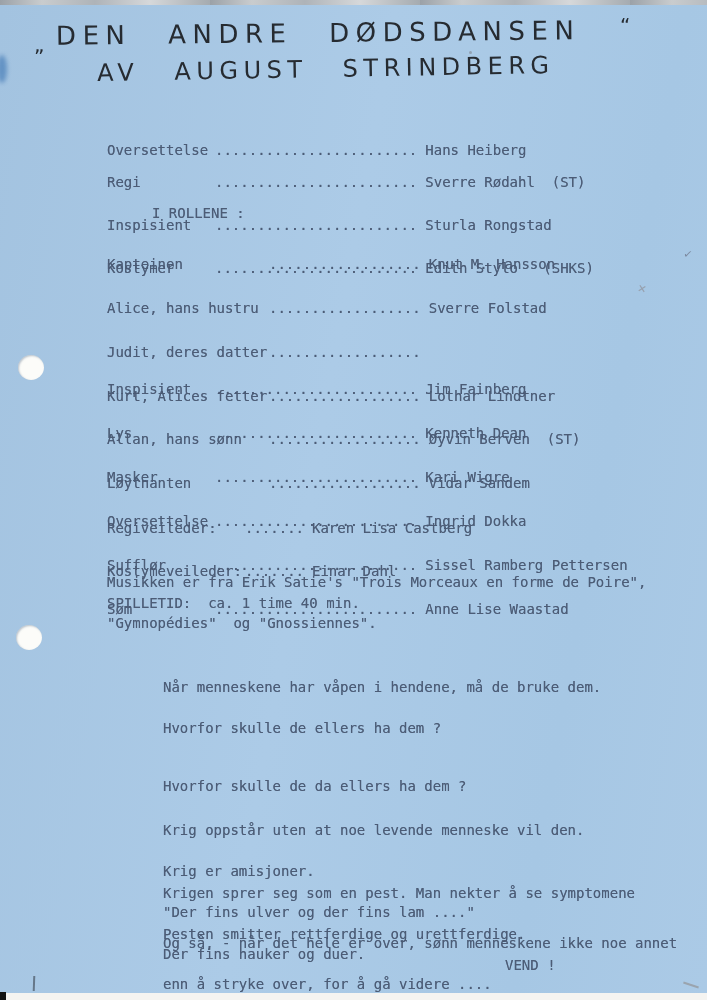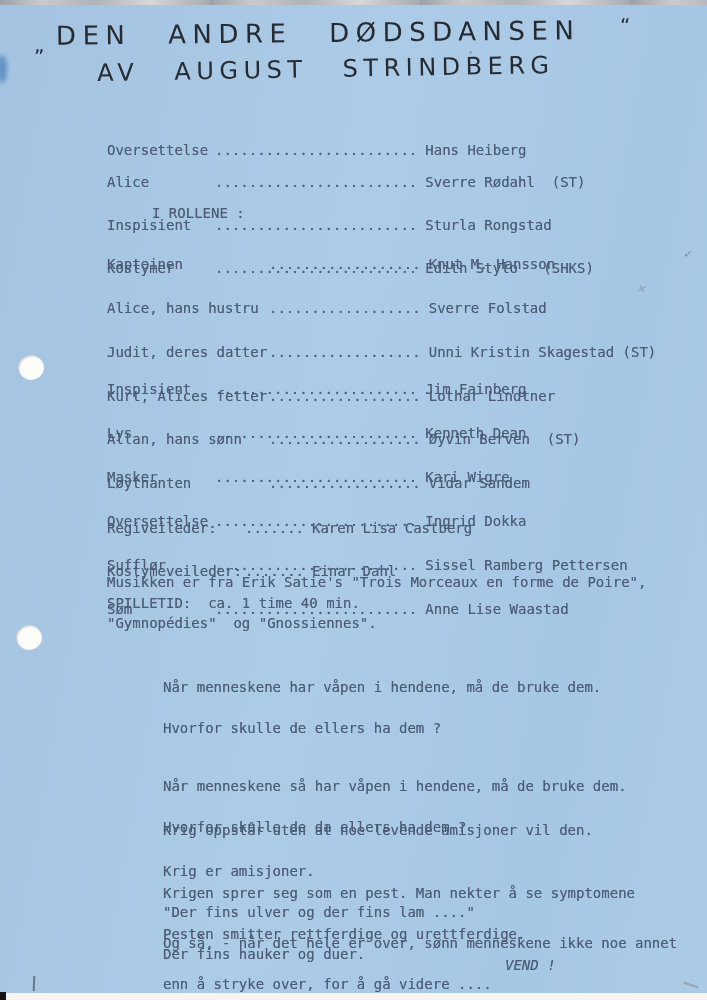--- a/index.html
+++ b/index.html
@@ -55,41 +55,41 @@
     <div class="hand t-line2">AV AUGUST STRINDBERG</div>
 
     <div class="tw" style="left:107px;top:109px;">
       <div class="row">
         <span class="lbl-c">Oversettelse</span><span>........................</span><span class="nm">Hans Heiberg</span>
       </div>
     </div>
 
     <div class="tw" style="left:107px;top:141px;line-height:14.4px;">
       <div class="row">
-        <span class="lbl-c">Alice</span><span>........................</span><span class="nm">Sverre Rødahl  (ST)</span>
+        <span class="lbl-c">Regi</span><span>........................</span><span class="nm">Sverre Rødahl  (ST)</span>
       </div>
       <div class="row">
         <span class="lbl-c">Inspisient</span><span>........................</span><span class="nm">Sturla Rongstad</span>
       </div>
       <div class="row">
         <span class="lbl-c">Kostymer</span><span>........................</span><span class="nm">Edith Stylo   (SHKS)</span>
       </div>
     </div>
 
     <div class="tw" style="left:152px;top:201px;">I ROLLENE :</div>
 
     <div class="tw" style="left:107px;top:223px;">
       <div class="row">
         <span class="lbl-r">Kapteinen</span><span>..................</span><span class="nm">Knut M. Hansson</span>
       </div>
       <div class="row">
         <span class="lbl-r">Alice, hans hustru</span><span>..................</span><span class="nm">Sverre Folstad</span>
       </div>
       <div class="row">
-        <span class="lbl-r">Judit, deres datter</span><span>..................</span><span class="nm">Unni Kristin Skagestad (ST)</span>
+        <span class="lbl-r">Judit, deres datter</span><span>..................</span>
       </div>
       <div class="row">
         <span class="lbl-r">Kurt, Alices fetter</span><span>..................</span><span class="nm">Lothar Lindtner</span>
       </div>
       <div class="row">
         <span class="lbl-r">Allan, hans sønn</span><span>..................</span><span class="nm">Øyvin Berven  (ST)</span>
       </div>
       <div class="row">
         <span class="lbl-r">Løytnanten</span><span>..................</span><span class="nm">Vidar Sandem</span>
       </div>
@@ -130,40 +130,39 @@
       <div>"Gymnopédies"  og "Gnossiennes".</div>
     </div>
 
     <div class="tw" style="left:107px;top:591px;">SPILLETID:  ca. 1 time 40 min.</div>
 
     <div class="tw" style="left:163px;top:648px;line-height:13.8px;">
       <div>Når menneskene har våpen i hendene, må de bruke dem.</div>
       <div>Hvorfor skulle de ellers ha dem ?</div>
     </div>
     <div class="tw" style="left:163px;top:747px;line-height:13.8px;">
-      <div>Når menneskene så har våpen i hendene, må de bruke dem.</div>
       <div>Hvorfor skulle de da ellers ha dem ?</div>
     </div>
     <div class="tw" style="left:163px;top:791px;line-height:13.8px;">
-      <div>Krig oppstår uten at noe levende amisjoner vil den.</div>
+      <div>Krig oppstår uten at noe levende menneske vil den.</div>
       <div>Krig er amisjoner.</div>
       <div>"Der fins ulver og der fins lam ...."</div>
       <div>Der fins hauker og duer.</div>
     </div>
     <div class="tw" style="left:163px;top:854px;line-height:13.8px;">
       <div>Krigen sprer seg som en pest. Man nekter å se symptomene</div>
       <div>Pesten smitter rettferdige og urettferdige.</div>
     </div>
     <div class="tw" style="left:163px;top:904px;line-height:13.8px;">
       <div>Og så, - når det hele er over, sønn menneskene ikke noe annet</div>
       <div>enn å stryke over, for å gå videre ....</div>
       
     </div>
 
-    <div class="tw" style="left:505px;top:953px;font-style:italic;">VEND !</div>
+    <div class="tw" style="left:505px;top:953px;">VEND !</div>
 
     <div class="hole hole1"></div>
     <div class="hole hole2"></div>
 
     <div class="smudge-blue"></div>
     <div class="speck"></div>
     <span class="pen-check">✓</span>
     <span class="pen-cross">×</span>
   </div>
 

